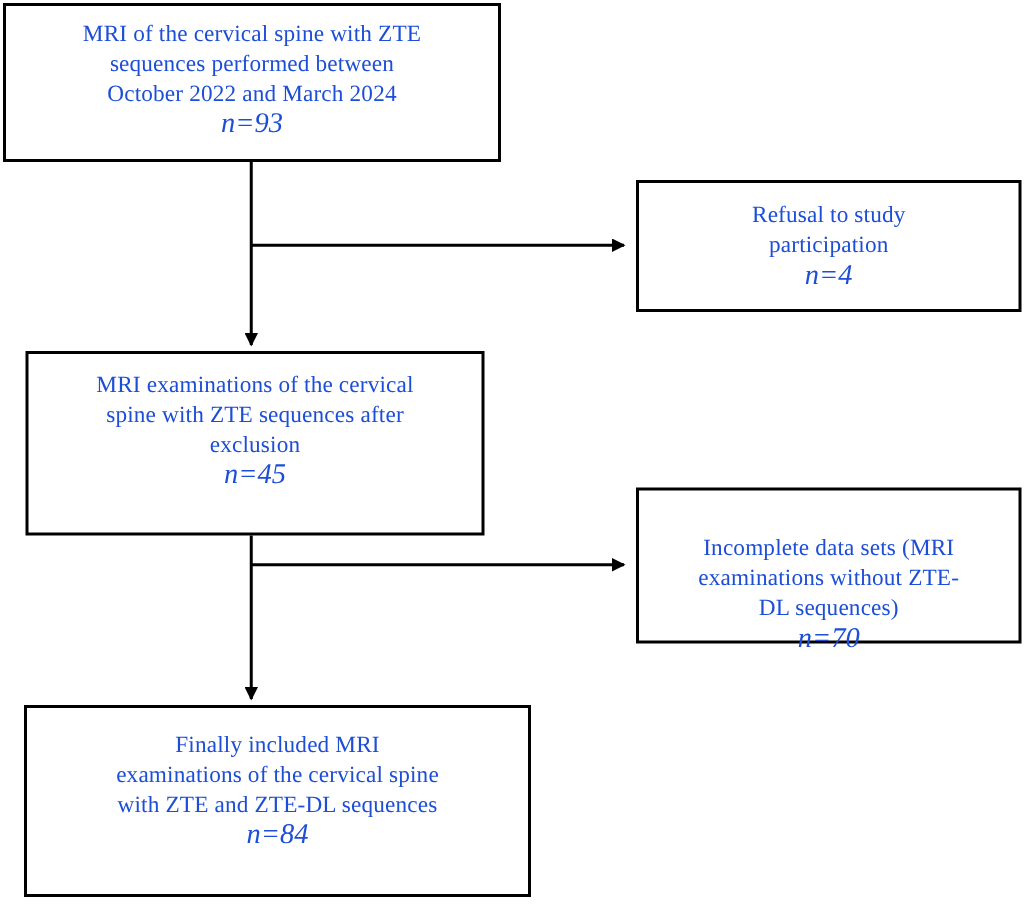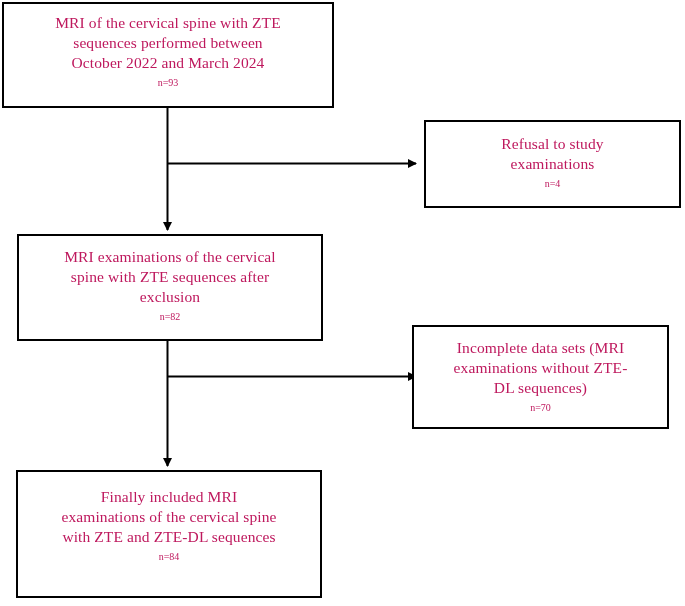--- a/index.html
+++ b/index.html
@@ -18,39 +18,40 @@
   .node-box {
     position: absolute;
     box-sizing: border-box;
     border: 2px solid #000000;
     background: #ffffff;
     display: flex;
     flex-direction: column;
     align-items: center;
     justify-content: flex-start;
     text-align: center;
-    color: #be185d;
+    color: #1d4ed8;
   }
   .node-text {
     font-size: 15.5px;
     line-height: 20px;
     letter-spacing: 0.1px;
     white-space: pre-line;
     padding: 0 6px;
   }
   .node-count {
-    font-size: 10px;
+    font-size: 19px;
     line-height: 20px;
+    font-style: italic;
   }
   
   #box-enrolled   { left: 2px;   top: 2px;   width: 332px; height: 106px; padding-top: 9px; }
   #box-refused    { left: 424px; top: 120px; width: 257px; height: 88px;  padding-top: 12px; }
-  #box-after-excl { left: 17px;  top: 234px; width: 306px; height: 107px; padding-top: 11px; text-align: center; }
-  #box-incomplete { left: 412px; top: 325px; width: 257px; height: 104px; padding-top: 11px; }
-  #box-final      { left: 16px;  top: 470px; width: 306px; height: 128px; padding-top: 15px; text-align: center; }
+  #box-after-excl { left: 17px;  top: 234px; width: 306px; height: 123px; padding-top: 11px; text-align: center; }
+  #box-incomplete { left: 424px; top: 325px; width: 257px; height: 104px; padding-top: 29px; }
+  #box-final      { left: 16px;  top: 470px; width: 338px; height: 128px; padding-top: 15px; text-align: center; }
 
   .connector-svg {
     position: absolute;
     left: 0;
     top: 0;
     width: 685px;
     height: 606px;
     pointer-events: none;
   }
 </style>
@@ -77,29 +78,29 @@
 
   <div class="node-box" id="box-enrolled">
     <div class="node-text">MRI of the cervical spine with ZTE
 sequences performed between
 October 2022 and March 2024</div>
     <div class="node-count">n=93</div>
   </div>
 
   <div class="node-box" id="box-refused">
     <div class="node-text">Refusal to study
-examinations</div>
+participation</div>
     <div class="node-count">n=4</div>
   </div>
 
   <div class="node-box" id="box-after-excl">
     <div class="node-text">MRI examinations of the cervical
 spine with ZTE sequences after
 exclusion</div>
-    <div class="node-count">n=82</div>
+    <div class="node-count">n=45</div>
   </div>
 
   <div class="node-box" id="box-incomplete">
     <div class="node-text">Incomplete data sets (MRI
 examinations without ZTE-
 DL sequences)</div>
     <div class="node-count">n=70</div>
   </div>
 
   <div class="node-box" id="box-final">

